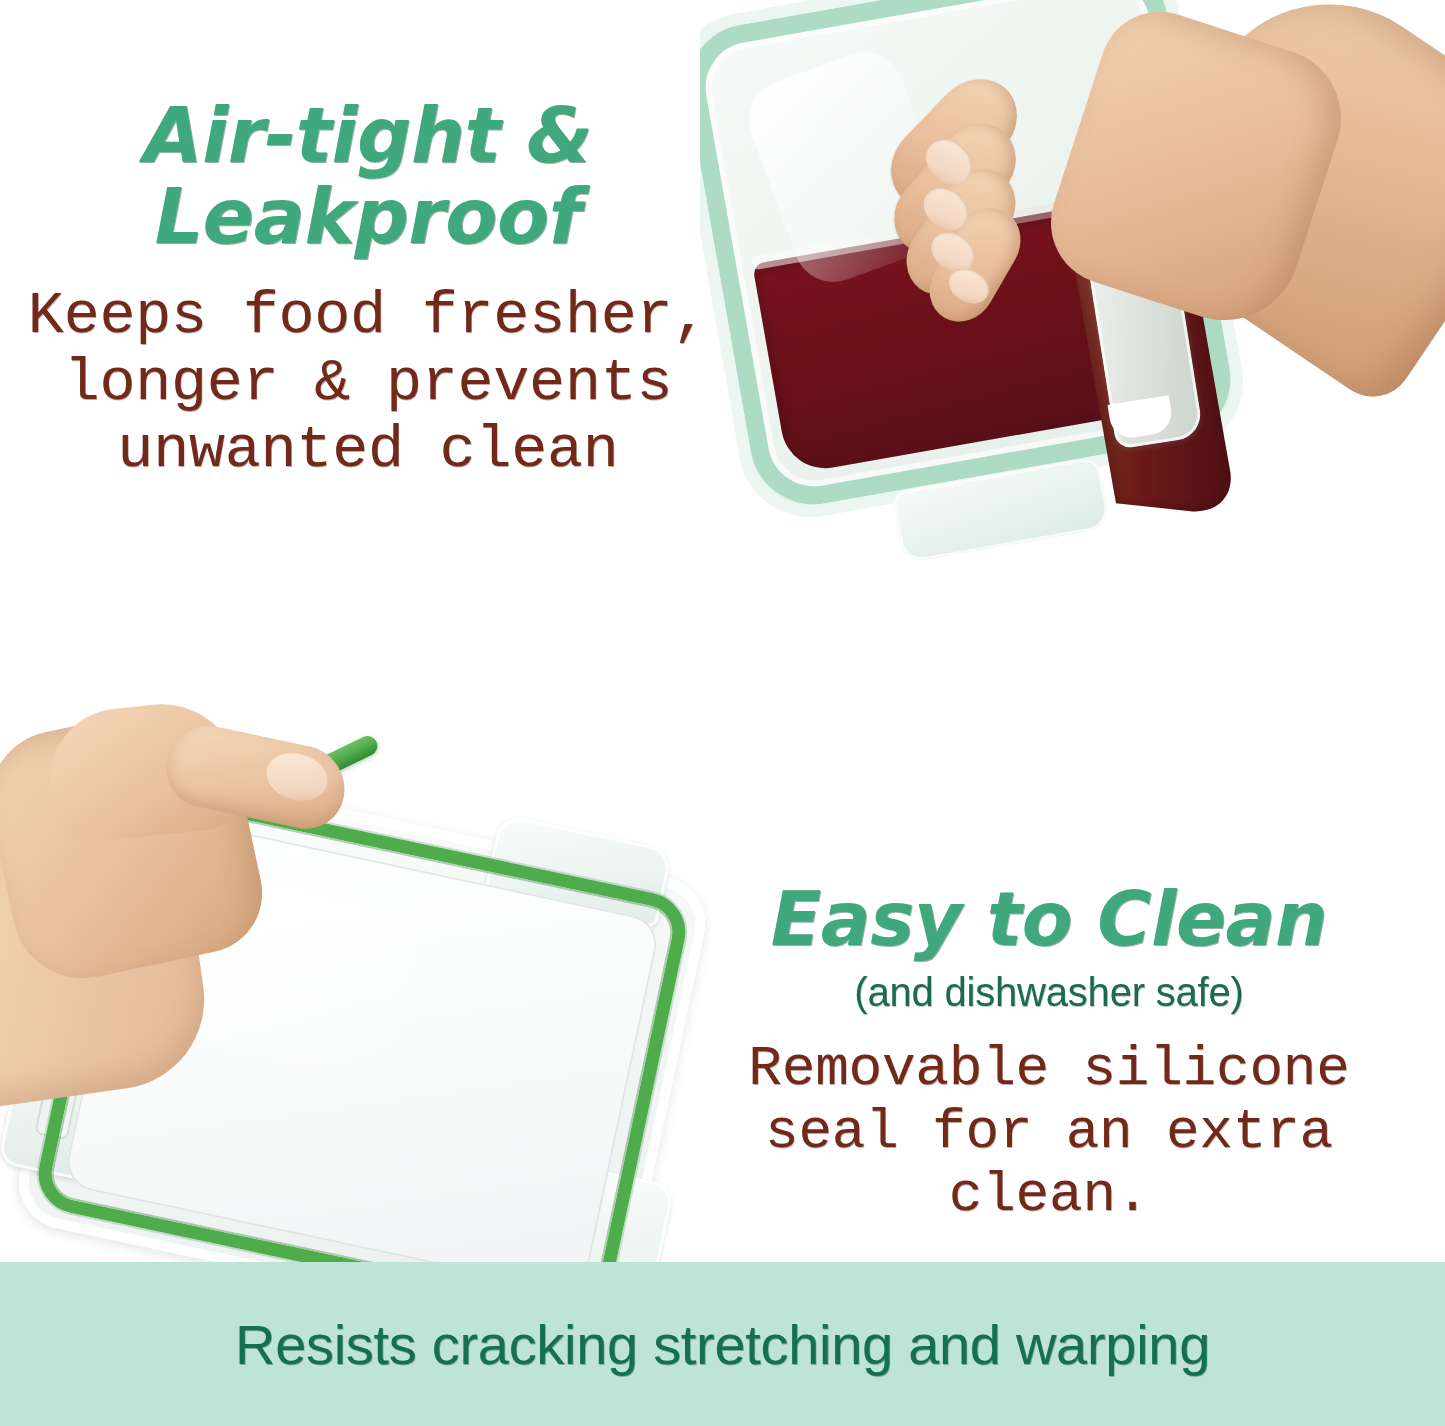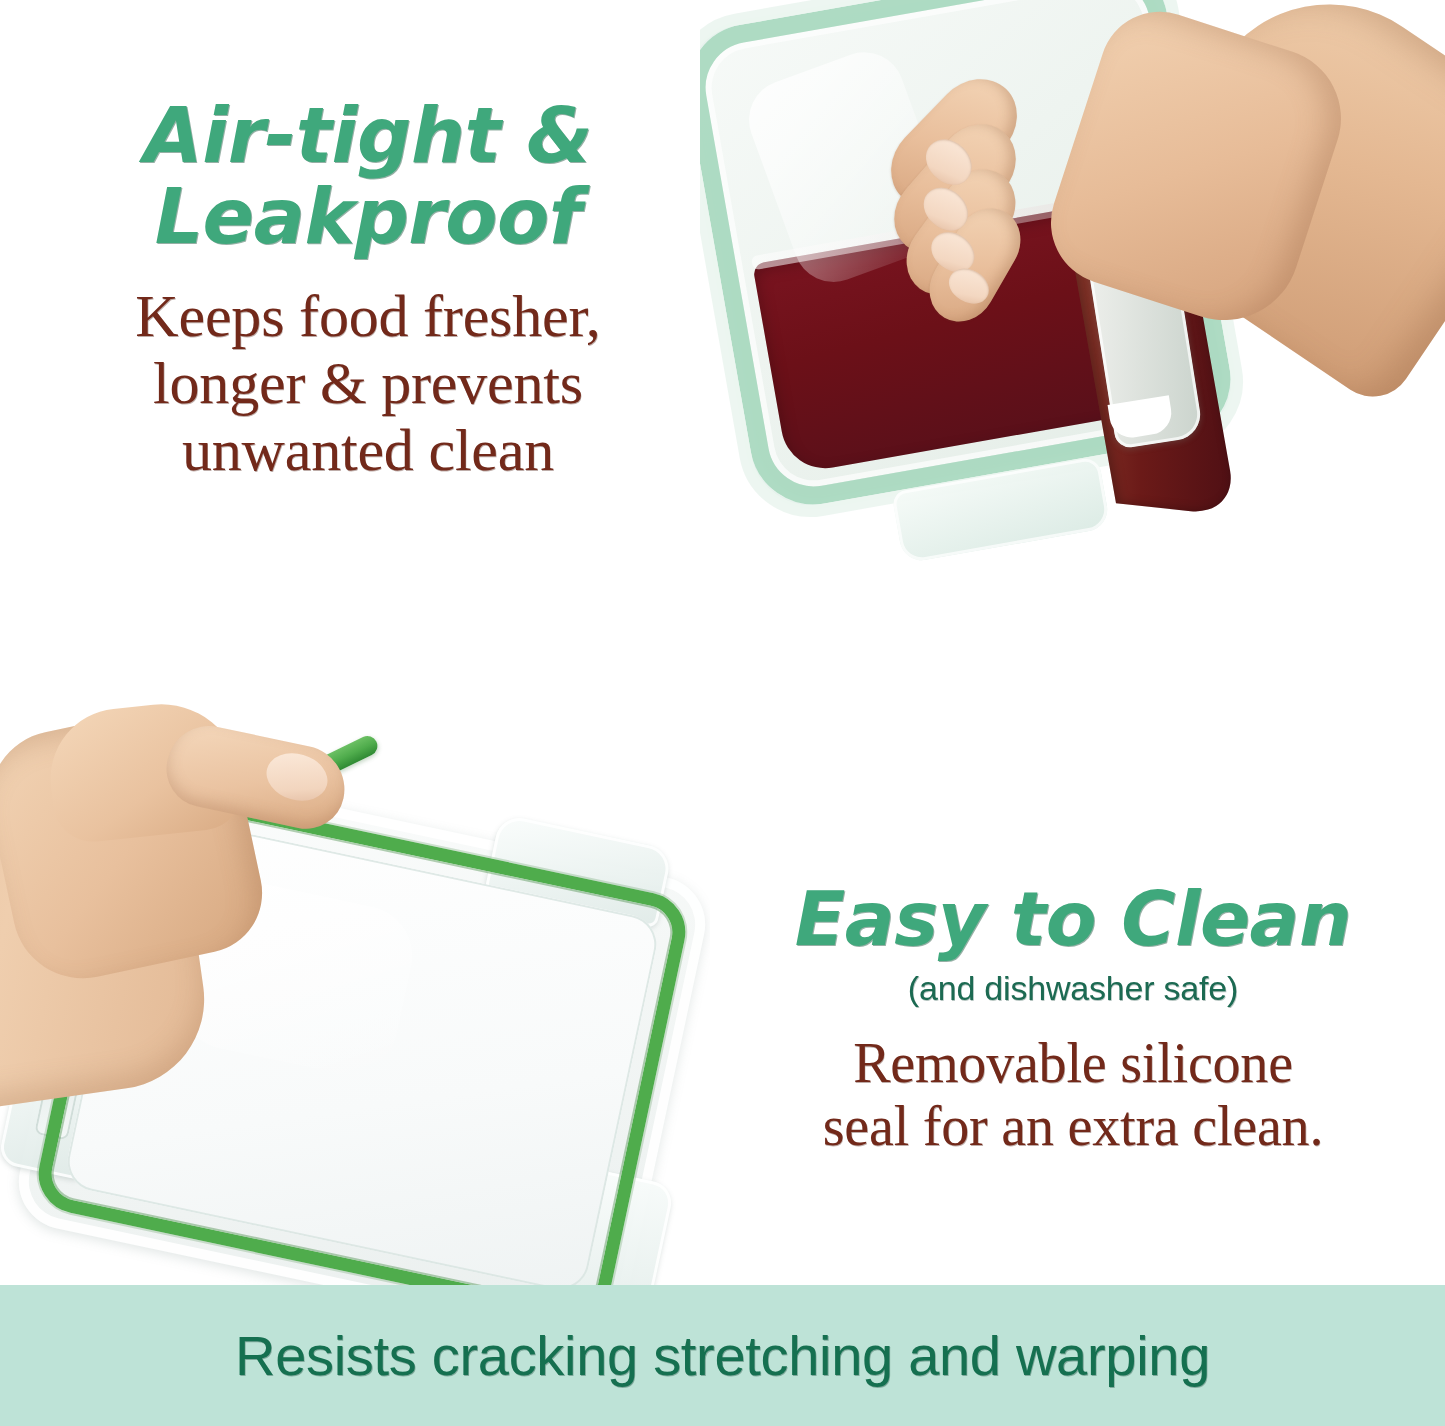--- a/index.html
+++ b/index.html
@@ -15,21 +15,21 @@
 
   .headline{
     font-family:"DejaVu Sans",sans-serif;
     font-weight:bold;font-style:italic;
     color:#3FA87C;
     letter-spacing:-0.5px;
     text-shadow:1px 1px 0 rgba(20,80,55,.45);
     line-height:1.06;
   }
   .subline{
-    font-family:Liberation Serif, serif;
+    font-family:Liberation Mono, monospace;
     font-weight:normal;
     color:#72291A;
     line-height:1.12;
     letter-spacing:-0.2px;
     text-shadow:0.6px 0.6px 0 rgba(70,20,10,.35);
   }
   .greensub{
     font-family:"Liberation Sans",sans-serif;
     font-weight:normal;
     color:#1C6A52;
@@ -37,28 +37,28 @@
     line-height:1.1;
     text-shadow:0.6px 0.6px 0 rgba(10,60,45,.3);
   }
 
   
   #block-airtight{left:18px;top:96px;width:700px;}
   #block-airtight .headline{font-size:76px;}
   #block-airtight .subline{font-size:60px;margin-top:26px;}
 
   
-  #block-clean{left:714px;top:880px;width:718px;}
+  #block-clean{left:690px;top:880px;width:718px;}
   #block-clean .headline{font-size:74px;}
-  #block-clean .greensub{font-size:34px;margin-top:12px;}
+  #block-clean .greensub{font-size:40px;margin-top:12px;}
   #block-clean .subline{font-size:56px;margin-top:24px;}
 
   
   #footer-banner{
-    position:absolute;left:0;right:0;bottom:0;height:141px;
+    position:absolute;left:0;right:0;bottom:0;height:164px;
     background:#BEE3D7;
     display:flex;align-items:center;justify-content:center;
   }
   #footer-banner .ftext{
     font-family:"Liberation Sans",sans-serif;
     font-size:56px;color:#157050;letter-spacing:-0.3px;
     text-shadow:0.8px 0.8px 0 rgba(8,60,42,.35);
   }
 
   

